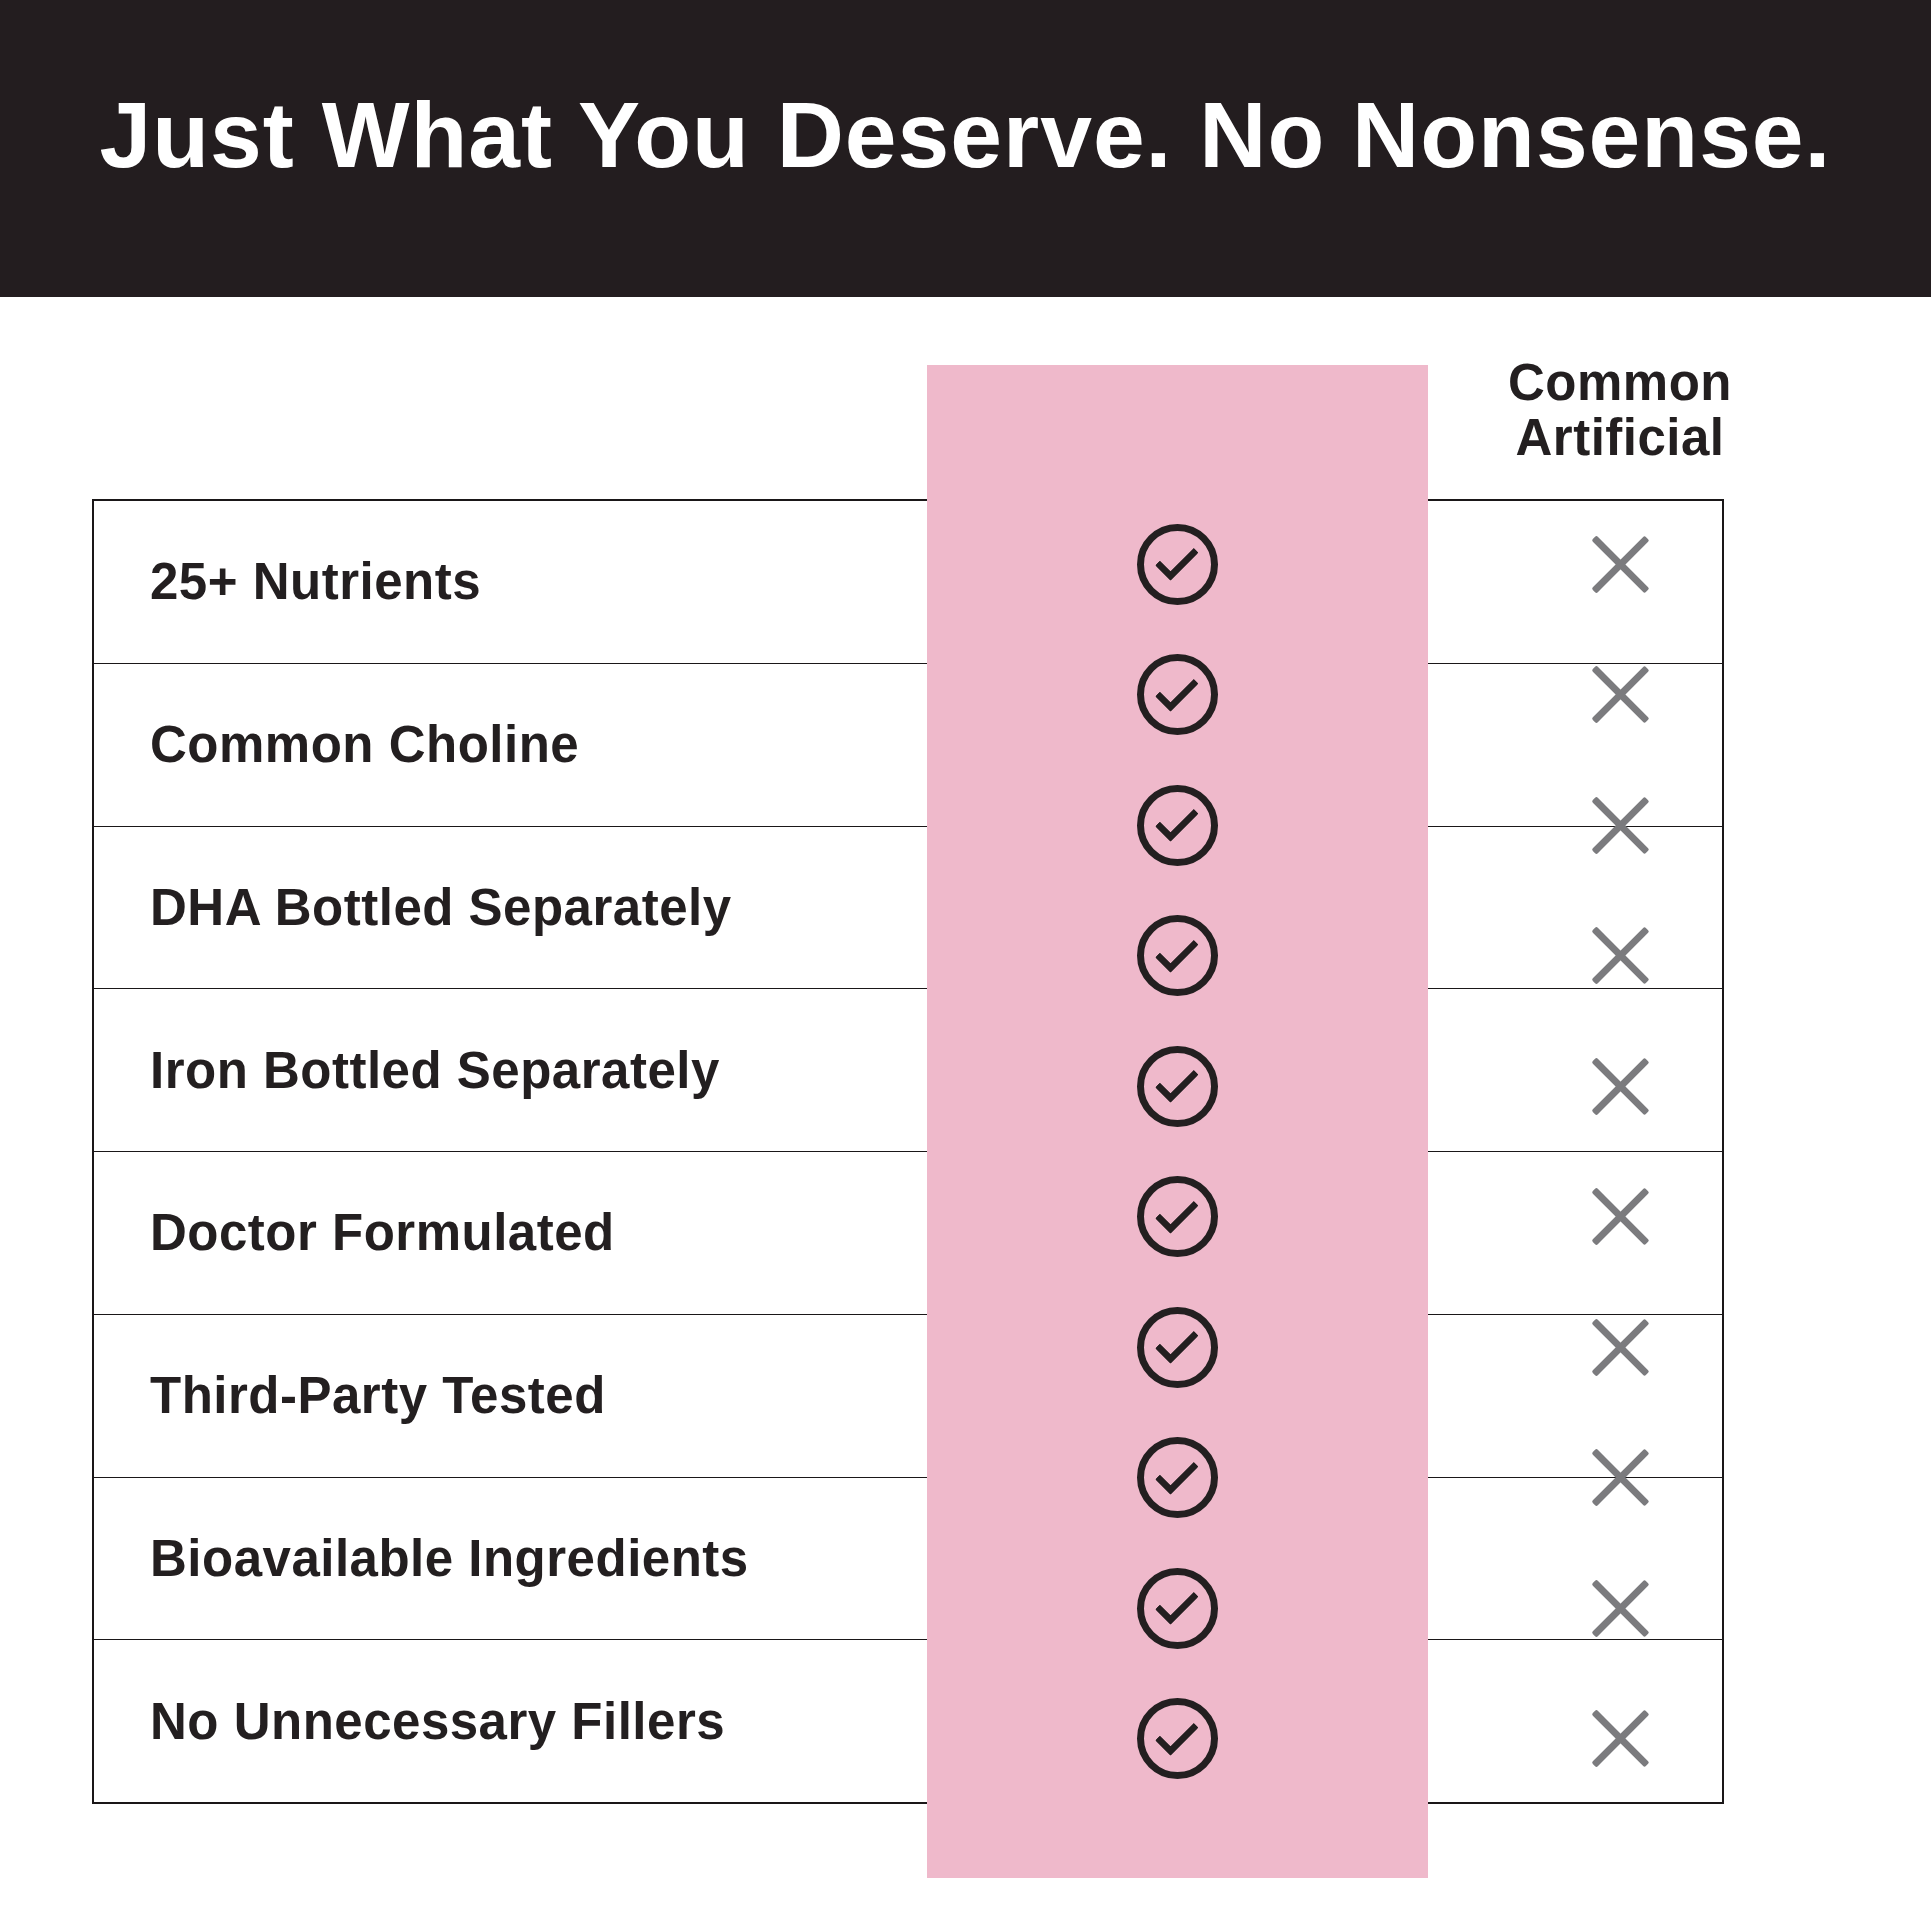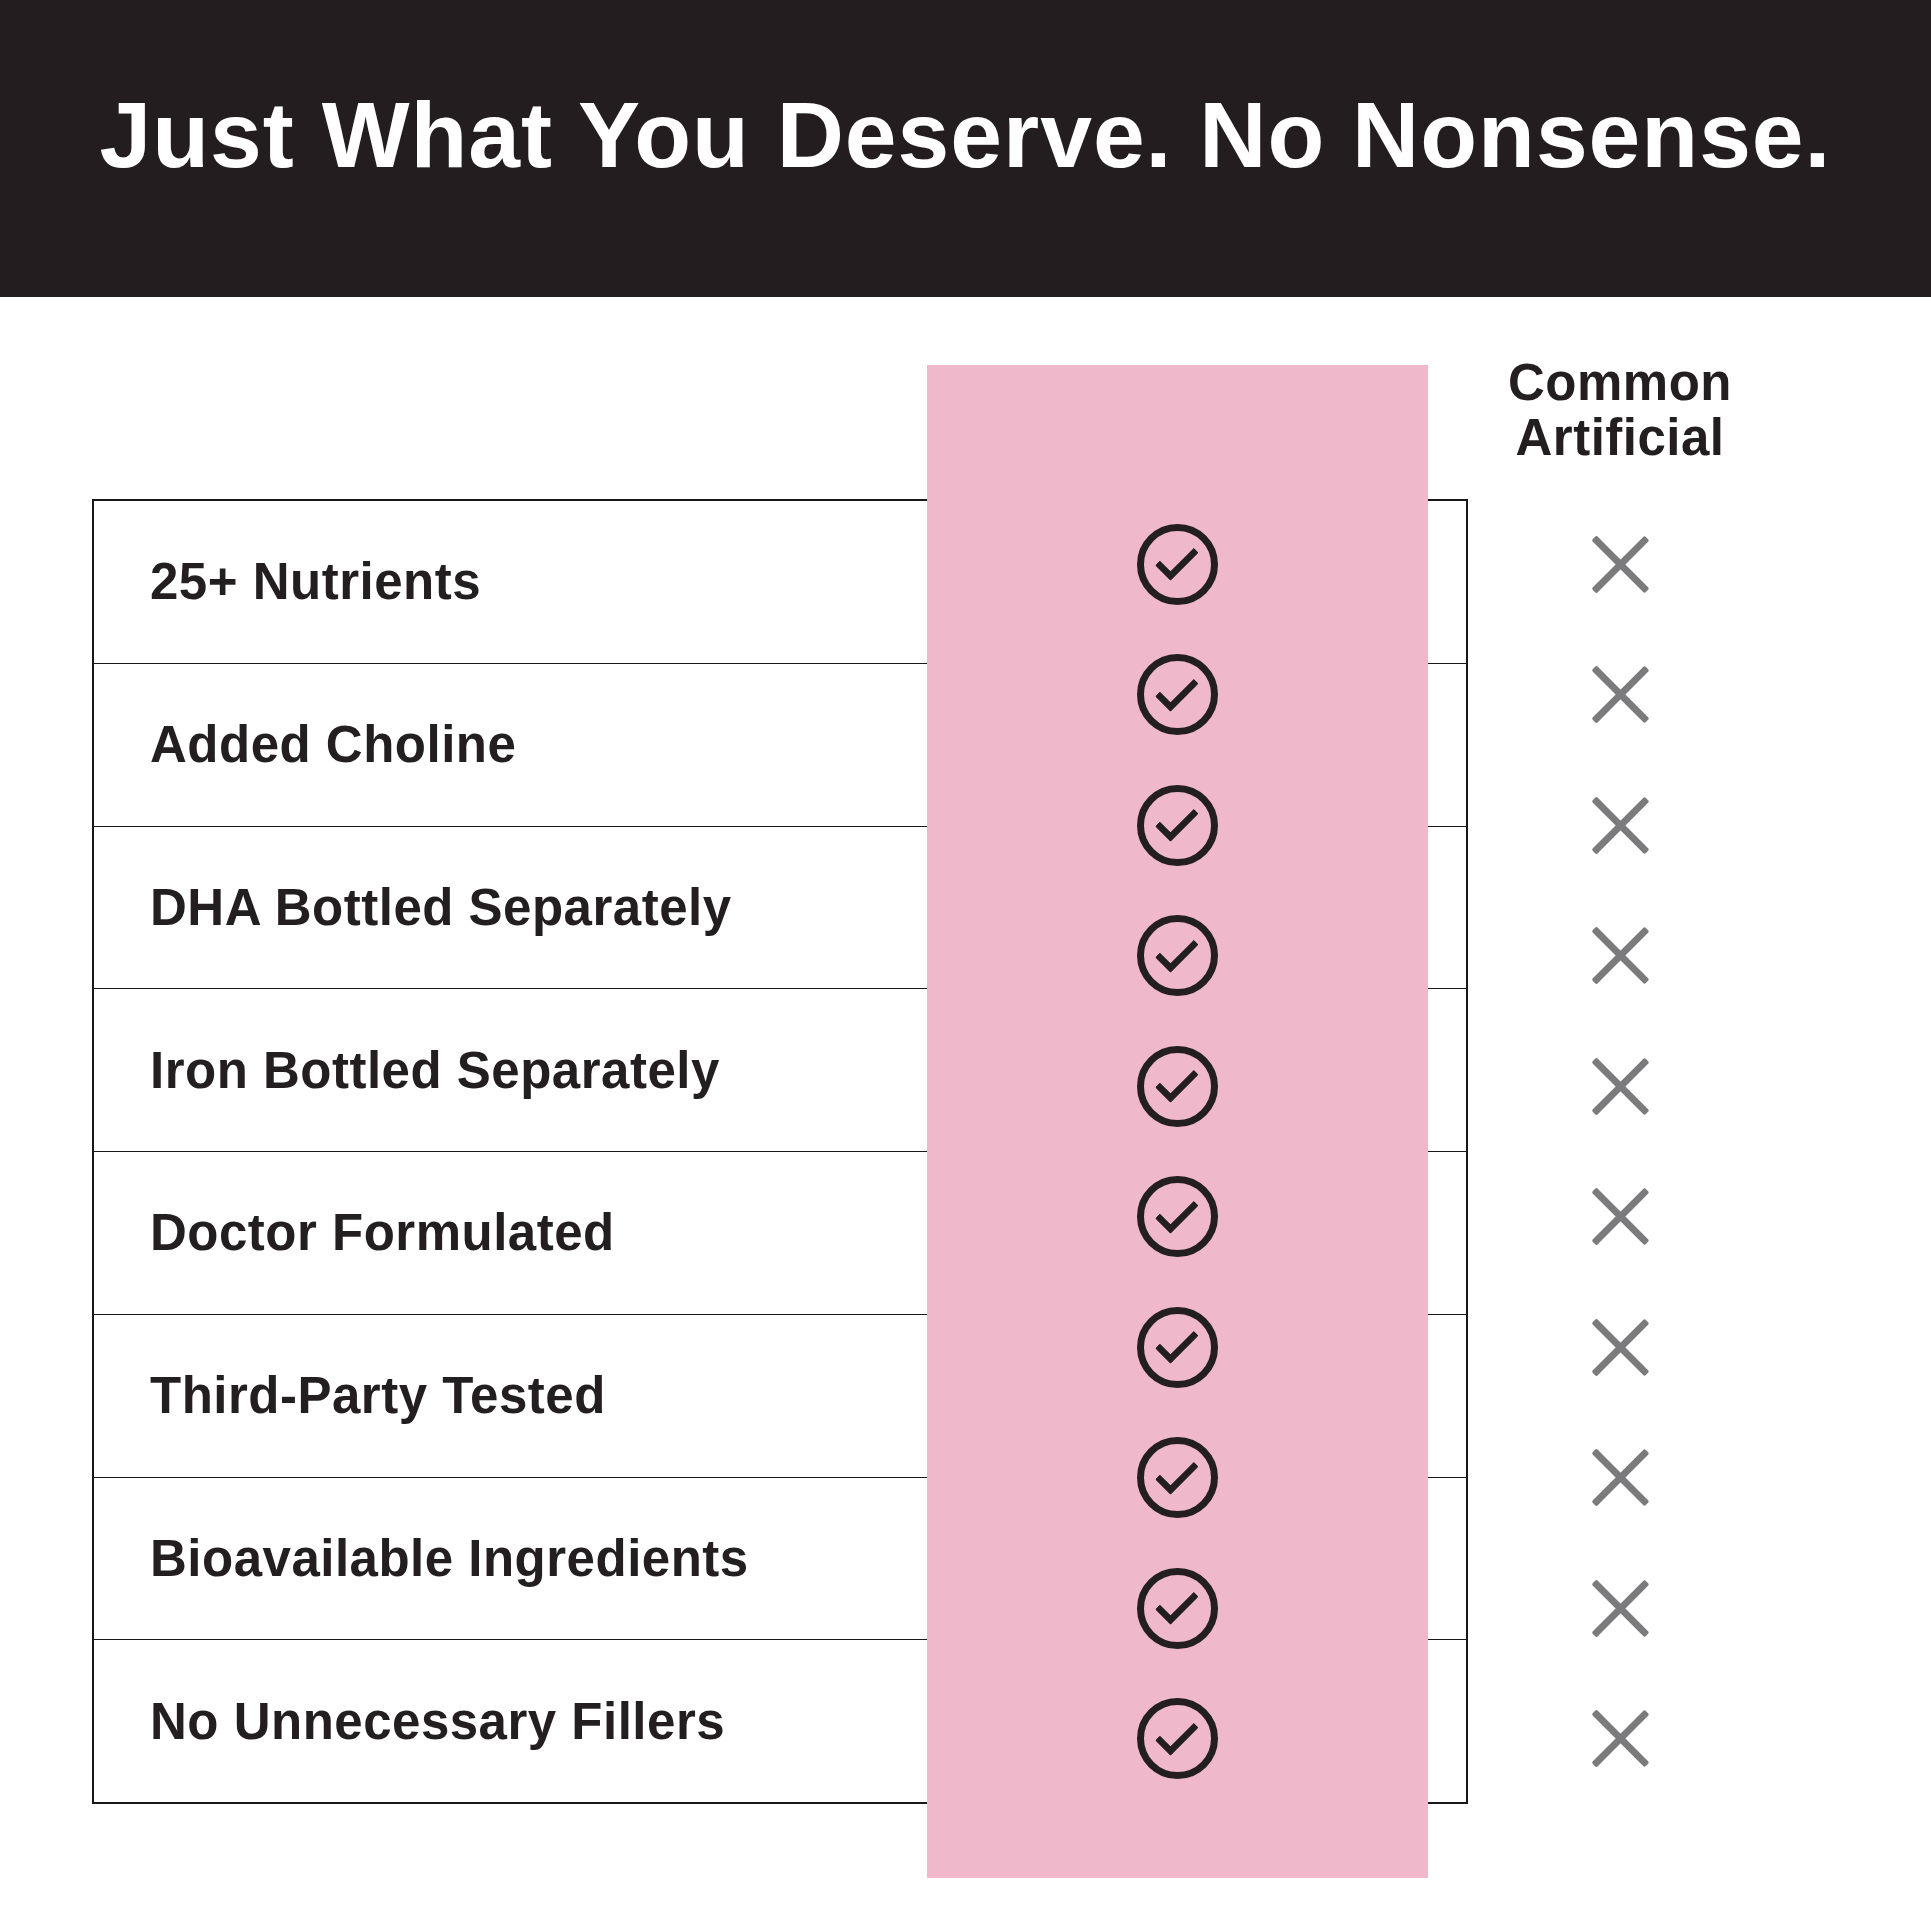--- a/index.html
+++ b/index.html
@@ -62,21 +62,21 @@
     line-height: 55px;
     color: var(--dark, #231f20);
     letter-spacing: 0.5px;
     z-index: 3;
   }
 
   
   .cmp-table {
     position: absolute;
     left: 92px; top: 499px;
-    width: 1376px; height: 1305px;
+    width: 1632px; height: 1305px;
     border: 2.9px solid var(--line, #1a1718);
     box-sizing: border-box;
     display: flex;
     flex-direction: column;
     z-index: 1;
     background: #ffffff;
   }
   .trow {
     flex: 1 1 0;
     border-bottom: 1.9px solid var(--line, #1a1718);
@@ -160,21 +160,21 @@
   <div class="common-header">
     <span>Common</span><br>
     <span>Artificial</span>
   </div>
 
   <div class="cmp-table">
     <div class="trow">
         <span class="row-label">25+ Nutrients</span>
       </div>
     <div class="trow">
-        <span class="row-label">Added Choline</span>
+        <span class="row-label">Common Choline</span>
       </div>
     <div class="trow">
         <span class="row-label">DHA Bottled Separately</span>
       </div>
     <div class="trow">
         <span class="row-label">Iron Bottled Separately</span>
       </div>
     <div class="trow">
         <span class="row-label">Doctor Formulated</span>
       </div>

